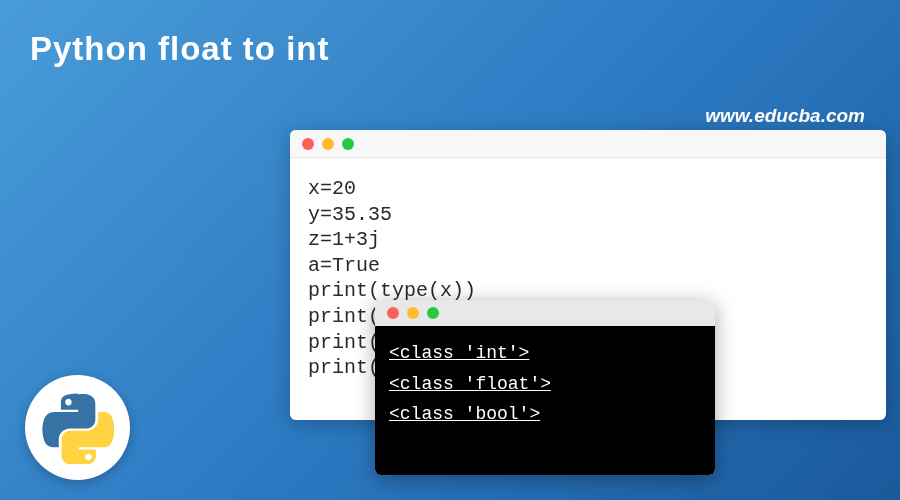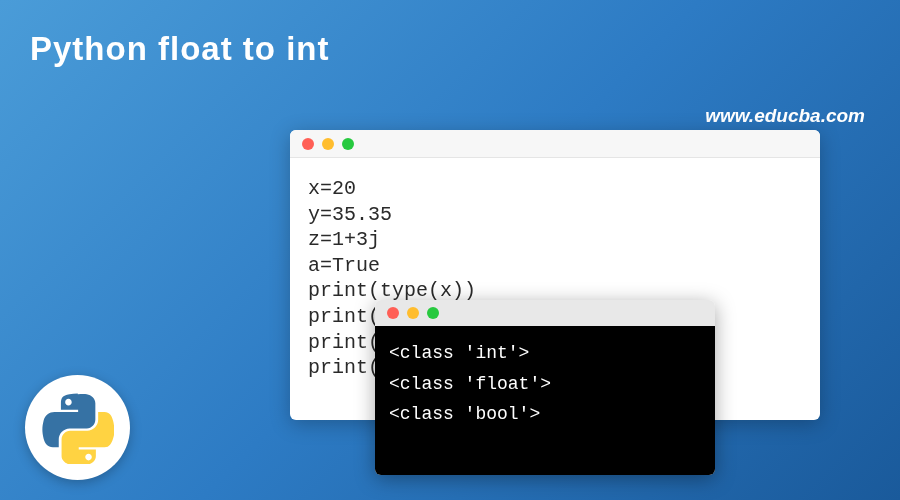--- a/index.html
+++ b/index.html
@@ -30,21 +30,21 @@
     right: 35px;
     color: #ffffff;
     font-size: 19px;
     font-weight: bold;
     font-style: italic;
   }
   .code-window {
     position: absolute;
     top: 130px;
     left: 290px;
-    width: 530px;
+    width: 596px;
     height: 290px;
     background: #ffffff;
     border-radius: 6px;
     box-shadow: 0 4px 20px rgba(0,0,0,0.25);
   }
   .window-header {
     height: 28px;
     border-bottom: 1px solid #e5e5e5;
     display: flex;
     align-items: center;
@@ -92,20 +92,21 @@
   .terminal-content {
     background: #000000;
     color: #ffffff;
     font-family: "Courier New", monospace;
     font-size: 18px;
     line-height: 1.7;
     padding: 12px 14px;
     height: calc(100% - 26px);
     border-bottom-left-radius: 6px;
     border-bottom-right-radius: 6px;
+    text-decoration: underline;
   }
   .python-logo {
     position: absolute;
     bottom: 20px;
     left: 25px;
     width: 105px;
     height: 105px;
     background: #ffffff;
     border-radius: 50%;
     display: flex;

